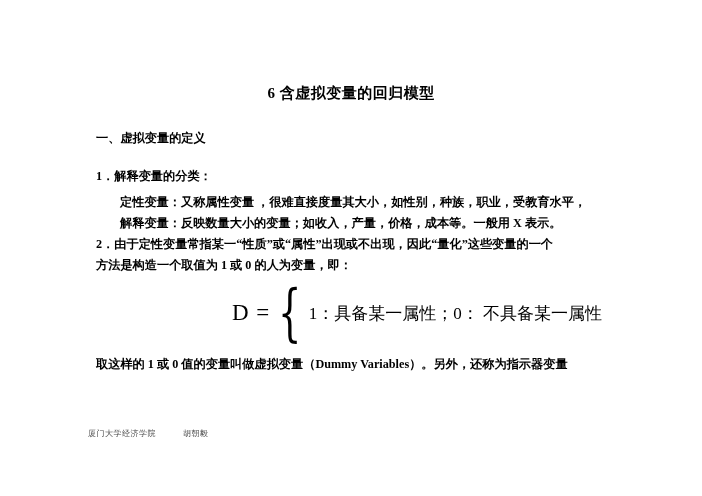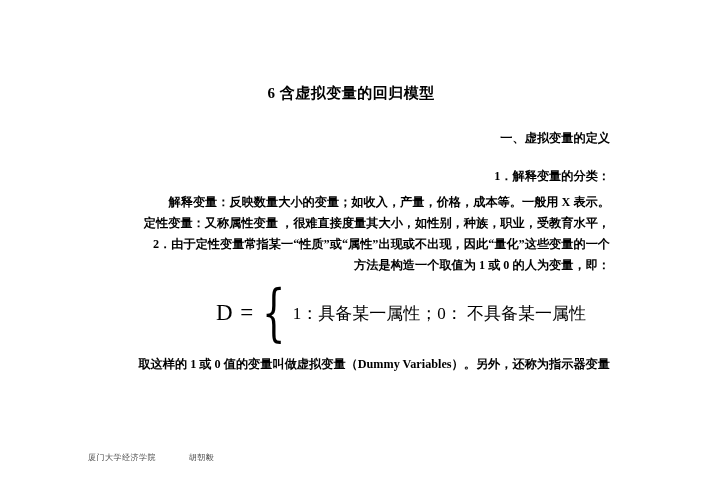--- a/index.html
+++ b/index.html
@@ -29,24 +29,23 @@
     left: 0;
     top: 84px;
     width: 702px;
     text-align: center;
     font-size: 15px;
     font-weight: bold;
     letter-spacing: 0.5px;
   }
   .body-block {
     position: absolute;
-    left: 80px;
+    left: 96px;
     top: 128px;
     width: 530px;
-    text-align: right;
   }
   .line {
     font-size: 12.2px;
     line-height: 20px;
     font-weight: bold;
     margin: 0;
     white-space: nowrap;
   }
   .sec-head {
     margin-bottom: 10px;
@@ -104,26 +103,26 @@
     justify-content: center;
     font-size: 17px;
     line-height: 25px;
   }
   .case-row {
     white-space: nowrap;
   }
   .footer {
     position: absolute;
     left: 88px;
-    top: 452px;
+    top: 428px;
     font-size: 8px;
     font-weight: normal;
     color: #4a4a4a;
     letter-spacing: 0.5px;
-    font-family: Liberation Mono, monospace;
+    font-family: Liberation Serif, serif;
   }
   .footer .sep {
     display: inline-block;
     width: 22px;
   }
 </style>
 </head>
 <body>
 
 <div class="page">
@@ -131,23 +130,23 @@
   <div class="doc-title">6  含虚拟变量的回归模型</div>
 
   <div class="body-block">
 
     <p class="line sec-head">一、虚拟变量的定义</p>
 
     <div class="gap-sm"></div>
 
     <p class="line num-head">1．解释变量的分类：</p>
 
+    <p class="para indent">定性变量：又称属性变量   ，很难直接度量其大小，如性别，种族，职业，受教育水平，</p>
+
     <p class="para indent">解释变量：反映数量大小的变量；如收入，产量，价格，成本等。一般用 X 表示。</p>
-
-    <p class="para indent">定性变量：又称属性变量   ，很难直接度量其大小，如性别，种族，职业，受教育水平，</p>
 
 
     <p class="para">2．由于定性变量常指某一“性质”或“属性”出现或不出现，因此“量化”这些变量的一个</p>
 
     <p class="para">方法是构造一个取值为 1 或 0 的人为变量，即：</p>
 
     <div class="formula">
       <div class="formula-inner">
         <span class="formula-lhs">D =</span>
         <span class="brace">{</span>

